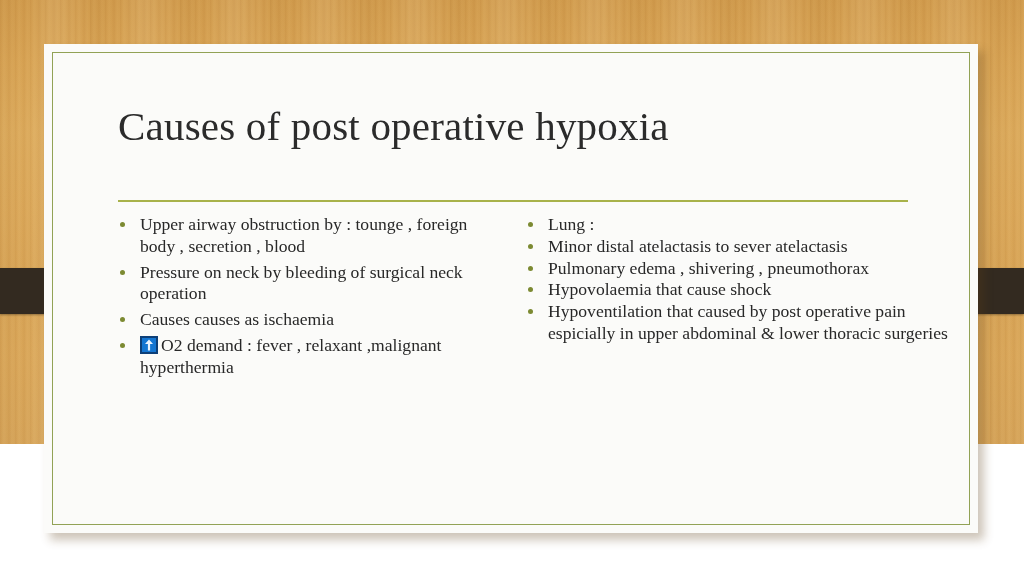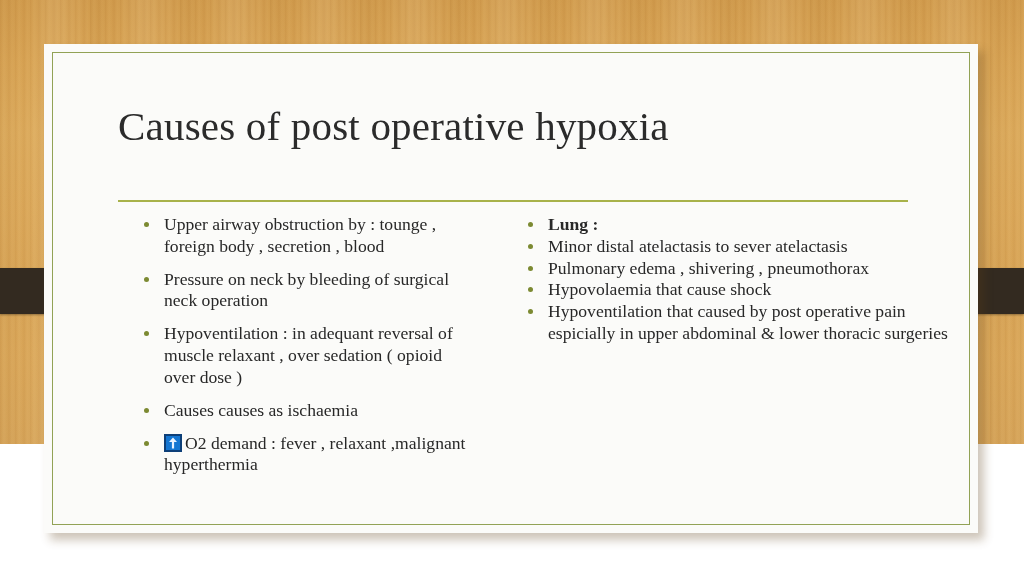--- a/index.html
+++ b/index.html
@@ -113,48 +113,48 @@
   #body-columns {
     position: absolute;
     left: 0;
     top: 170px;
     width: 934px;
     display: flex;
   }
   .column {
     box-sizing: border-box;
   }
-  .column.left  { width: 434px; padding-left: 95px; padding-right: 6px; }
+  .column.left  { width: 434px; padding-left: 71px; padding-right: 6px; }
   .column.right { width: 500px; padding-left: 45px; padding-right: 20px; }
 
   ul.bullets {
     list-style: none;
     margin: 0;
     padding: 0;
   }
   ul.bullets > li {
     position: relative;
     padding-left: 25px;
     color: #282828;
     font-size: 17.6px;
     line-height: 1.24;
     font-family: "Liberation Serif", "DejaVu Serif", serif;
   }
-  ul.bullets > li + li { margin-top: 11px; }
+  ul.bullets > li + li { margin-top: 4px; }
 
   ul.bullets > li .bullet-dot {
     position: absolute;
     left: 5px;
     top: 8px;
     width: 5px;
     height: 5px;
     border-radius: 50%;
     background: #7c8a32;
   }
-  ul.bullets > li.bold .li-text { font-weight: bold; }
+  ul.bullets > li.bold .li-text { font-weight: normal; }
 
   .column.right ul.bullets > li { font-size: 17.6px; }
   .column.right ul.bullets > li + li { margin-top: 0; }
 
   
   .arrow-icon {
     display: inline-block;
     vertical-align: -3px;
     width: 18px;
     height: 18px;
@@ -187,21 +187,20 @@
     <div id="slide-title">Causes of post operative hypoxia</div>
 
     <div id="title-rule"></div>
 
     <div id="body-columns">
 
       <div class="column left">
         <ul class="bullets" id="left-list">
             <li><span class="bullet-dot"></span><span class="li-text">Upper airway obstruction by : tounge , foreign body , secretion , blood</span></li>
             <li><span class="bullet-dot"></span><span class="li-text">Pressure on neck by bleeding of surgical neck operation</span></li>
-            <li><span class="bullet-dot"></span><span class="li-text">Hypoventilation : in adequant reversal of muscle relaxant , over sedation ( opioid over dose )</span></li>
             <li><span class="bullet-dot"></span><span class="li-text">Causes causes as ischaemia</span></li>
             <li><span class="bullet-dot"></span><span class="arrow-icon"><svg width="10" height="12" viewBox="0 0 10 12" aria-hidden="true">
                   <polygon points="5,0.6 9,5 6.1,5 6.1,11.4 3.9,11.4 3.9,5 1,5" fill="#eaf3ff"></polygon>
                 </svg></span><span class="li-text">O2 demand : fever , relaxant ,malignant hyperthermia</span></li>
           </ul>
       </div>
 
       <div class="column right">
         <ul class="bullets" id="right-list">
             <li class="bold"><span class="bullet-dot"></span><span class="li-text">Lung :</span></li>

